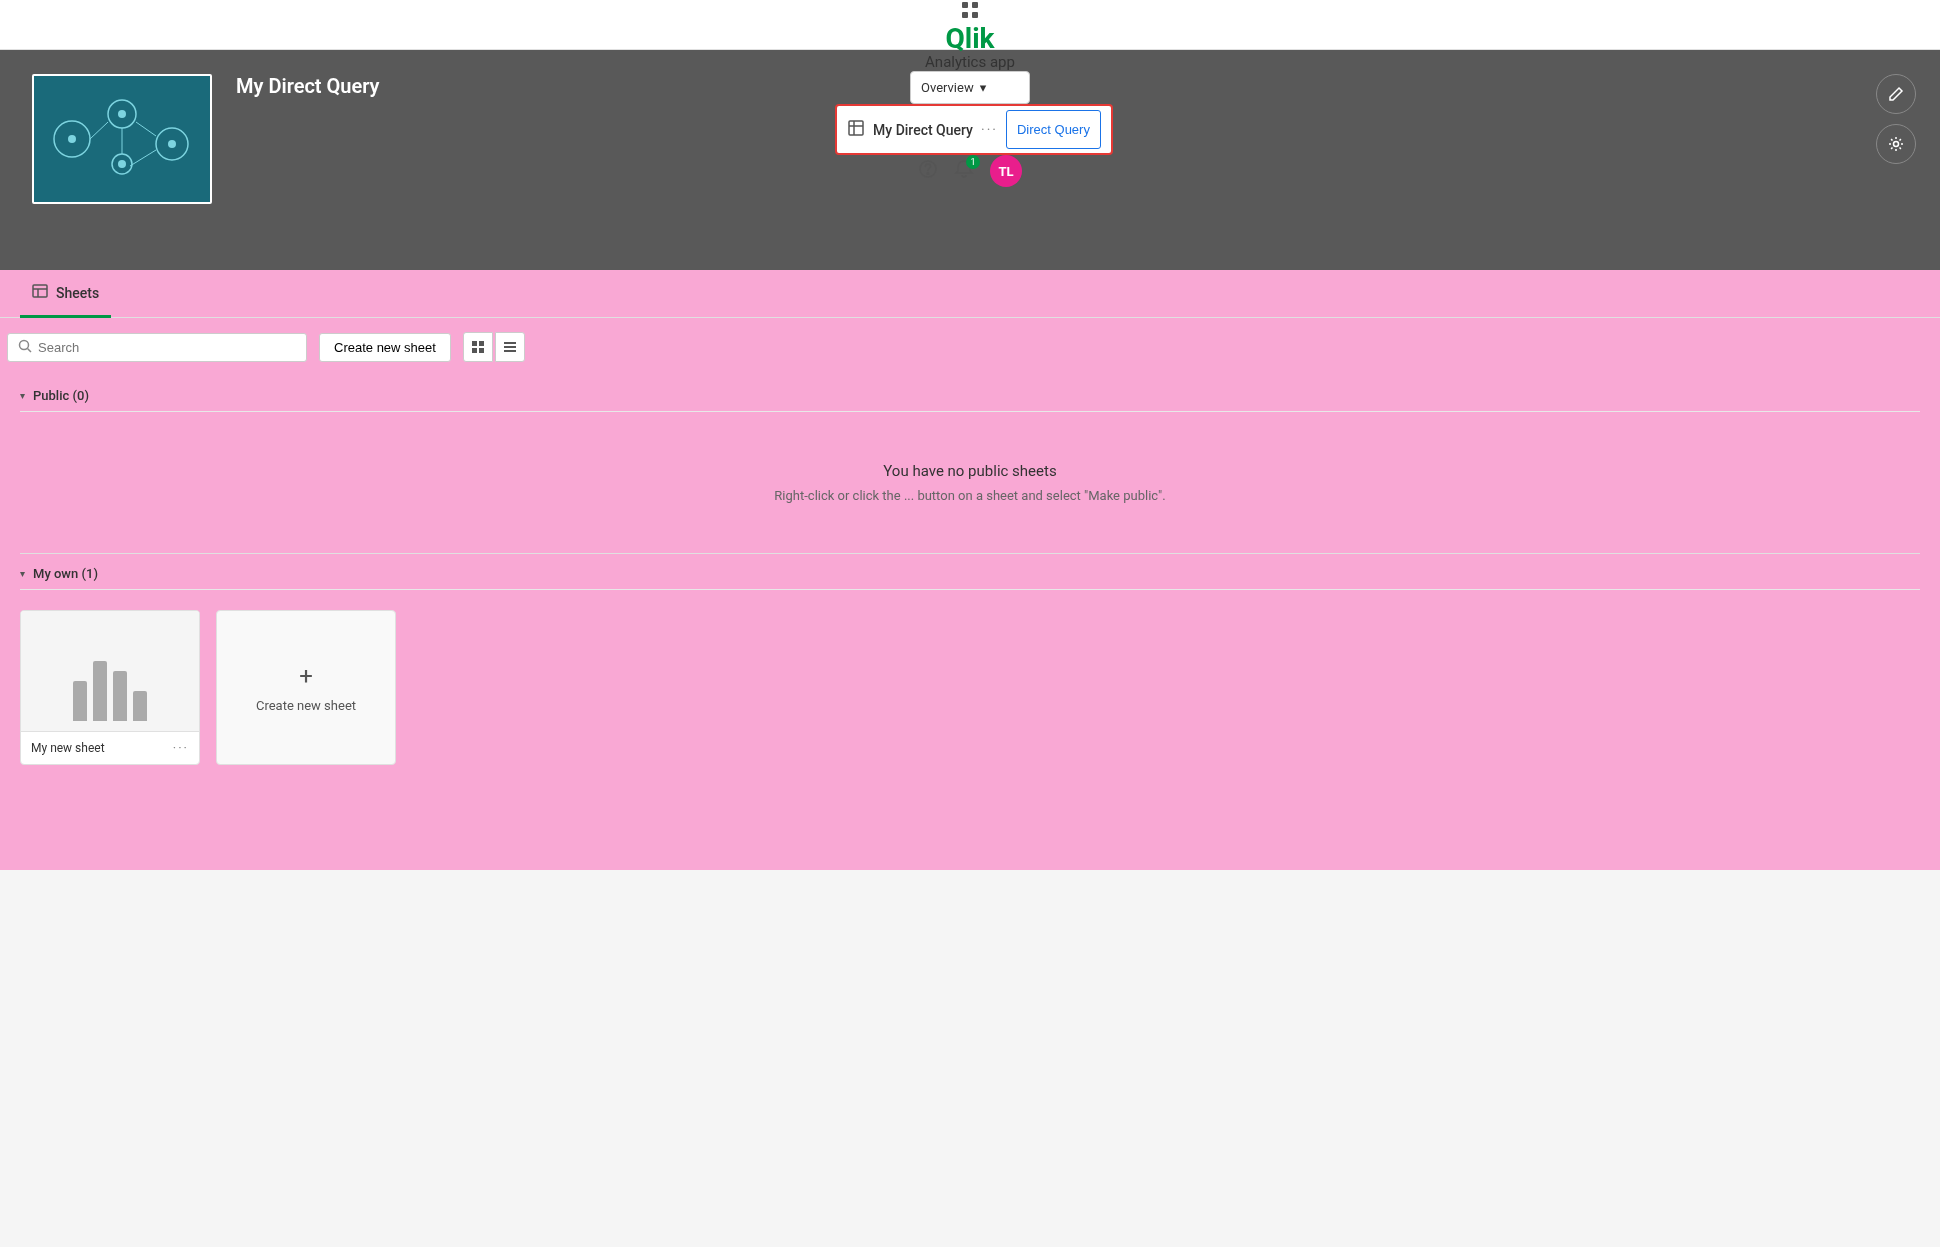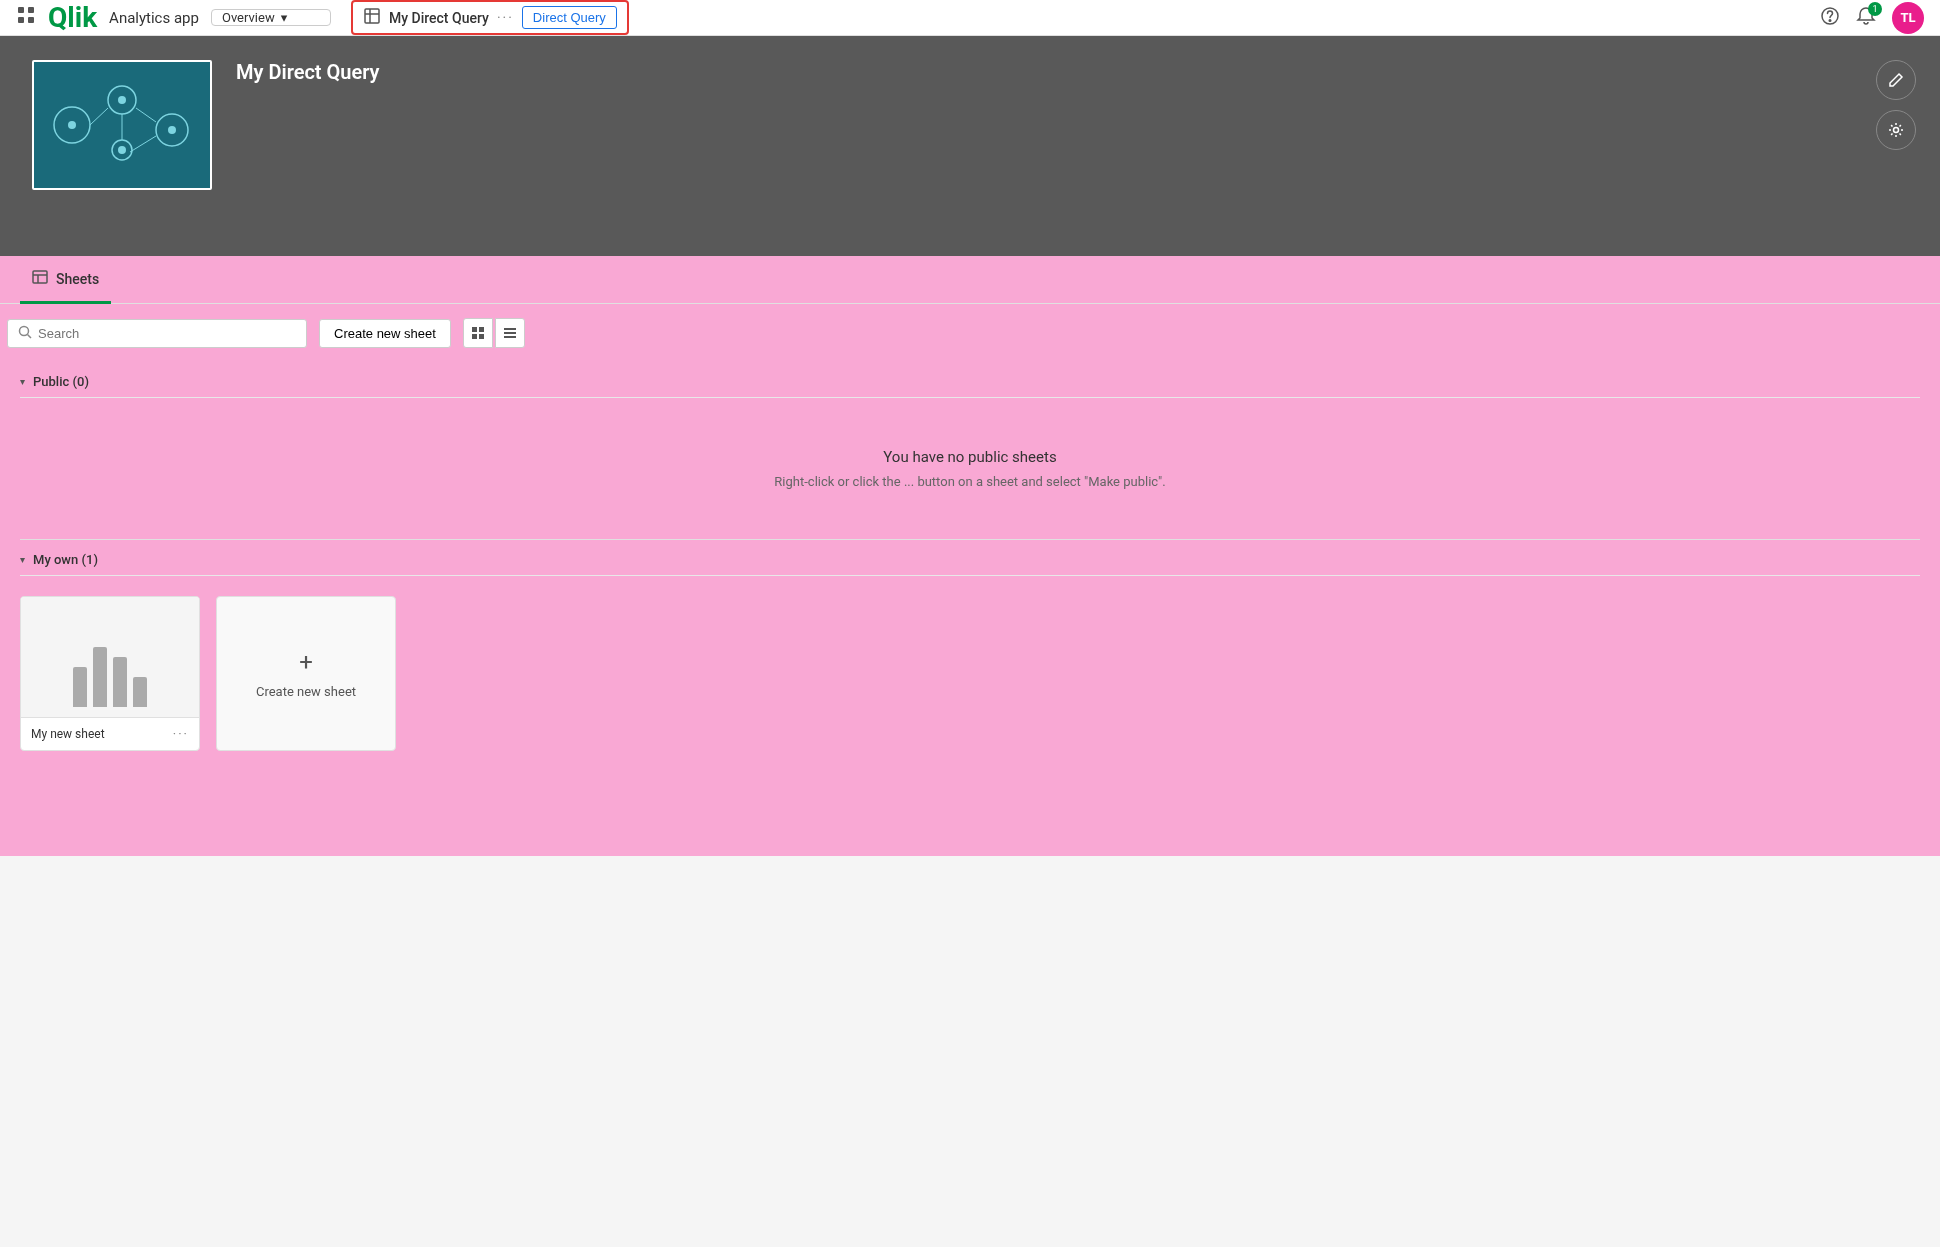--- a/index.html
+++ b/index.html
@@ -3,50 +3,50 @@
   <meta charset="utf-8">
   <style>
     * { box-sizing: border-box; margin: 0; padding: 0; }
     body { font-family: -apple-system, BlinkMacSystemFont, 'Segoe UI', Roboto, sans-serif; background: #f5f5f5; color: #333; overflow-x: hidden; }
 
     
     .topnav {
       display: flex;
       align-items: center;
       background: #fff;
-      height: 36px;
+      height: 50px;
       padding: 0 16px;
       border-bottom: 1px solid #e0e0e0;
-      gap: 12px;
       position: relative;
       z-index: 10;
+      flex-direction: column;
     }
     .nav-grid-icon { color: #555; cursor: pointer; font-size: 20px; }
     .nav-logo { display: flex; align-items: center; gap: 6px; }
     .nav-logo-qlik { color: #009845; font-size: 28px; font-weight: bold; line-height: 1; }
     .nav-app-title { font-size: 15px; color: #333; font-weight: 400; }
     .nav-dropdown {
       display: flex; align-items: flex-end; gap: 6px;
       border: 1px solid #ccc; border-radius: 4px;
-      padding: 0 10px; font-size: 13px; cursor: pointer;
+      padding: 8px 10px; font-size: 13px; cursor: pointer;
       background: #fff; min-width: 120px;
     }
     .nav-dropdown span { flex: 1; }
     .nav-center-pill {
       display: flex; align-items: center; gap: 8px;
       border: 2px solid #e53935; border-radius: 4px;
       padding: 4px 10px; margin-left: 8px;
       background: #fff;
     }
     .nav-center-pill .pill-icon { color: #555; font-size: 16px; }
     .nav-center-pill .pill-title { font-size: 14px; font-weight: 500; color: #333; }
     .nav-center-pill .pill-dots { color: #888; font-size: 14px; cursor: pointer; letter-spacing: 2px; }
     .nav-center-pill .pill-button {
       border: 1px solid #1a73e8; color: #1a73e8; background: #fff;
-      padding: 3px 10px; border-radius: 3px; font-size: 13px; cursor: pointer;
+      padding: 11px 10px; border-radius: 3px; font-size: 13px; cursor: pointer;
     }
     .nav-spacer { flex: 1; }
     .nav-icons { display: flex; align-items: center; gap: 16px; }
     .nav-icon-btn { color: #555; cursor: pointer; font-size: 18px; position: relative; }
     .nav-badge {
       position: absolute; top: -4px; right: -6px;
       background: #009845; color: #fff; font-size: 9px;
       border-radius: 50%; width: 14px; height: 14px;
       display: flex; align-items: center; justify-content: center;
     }

